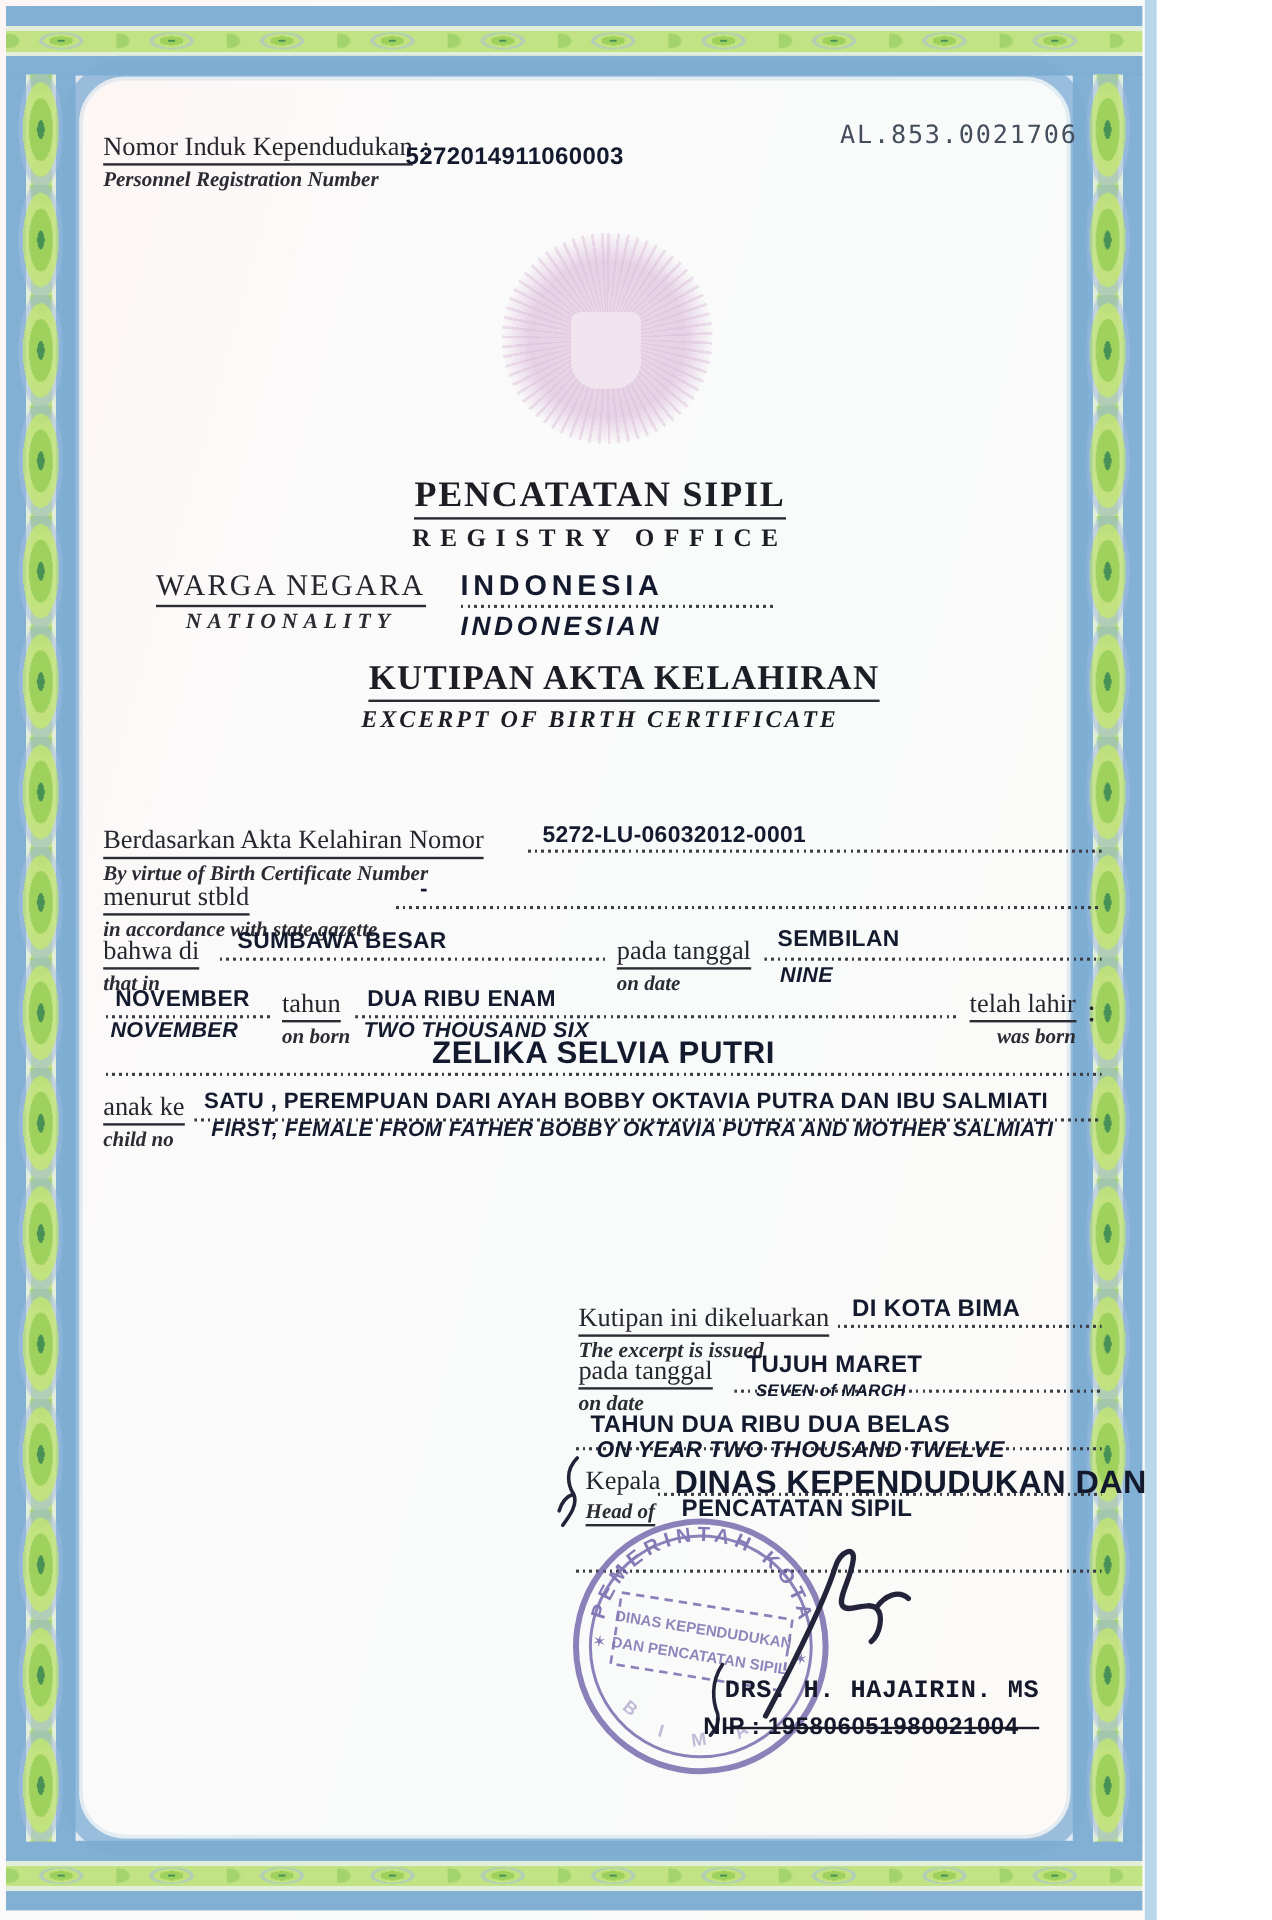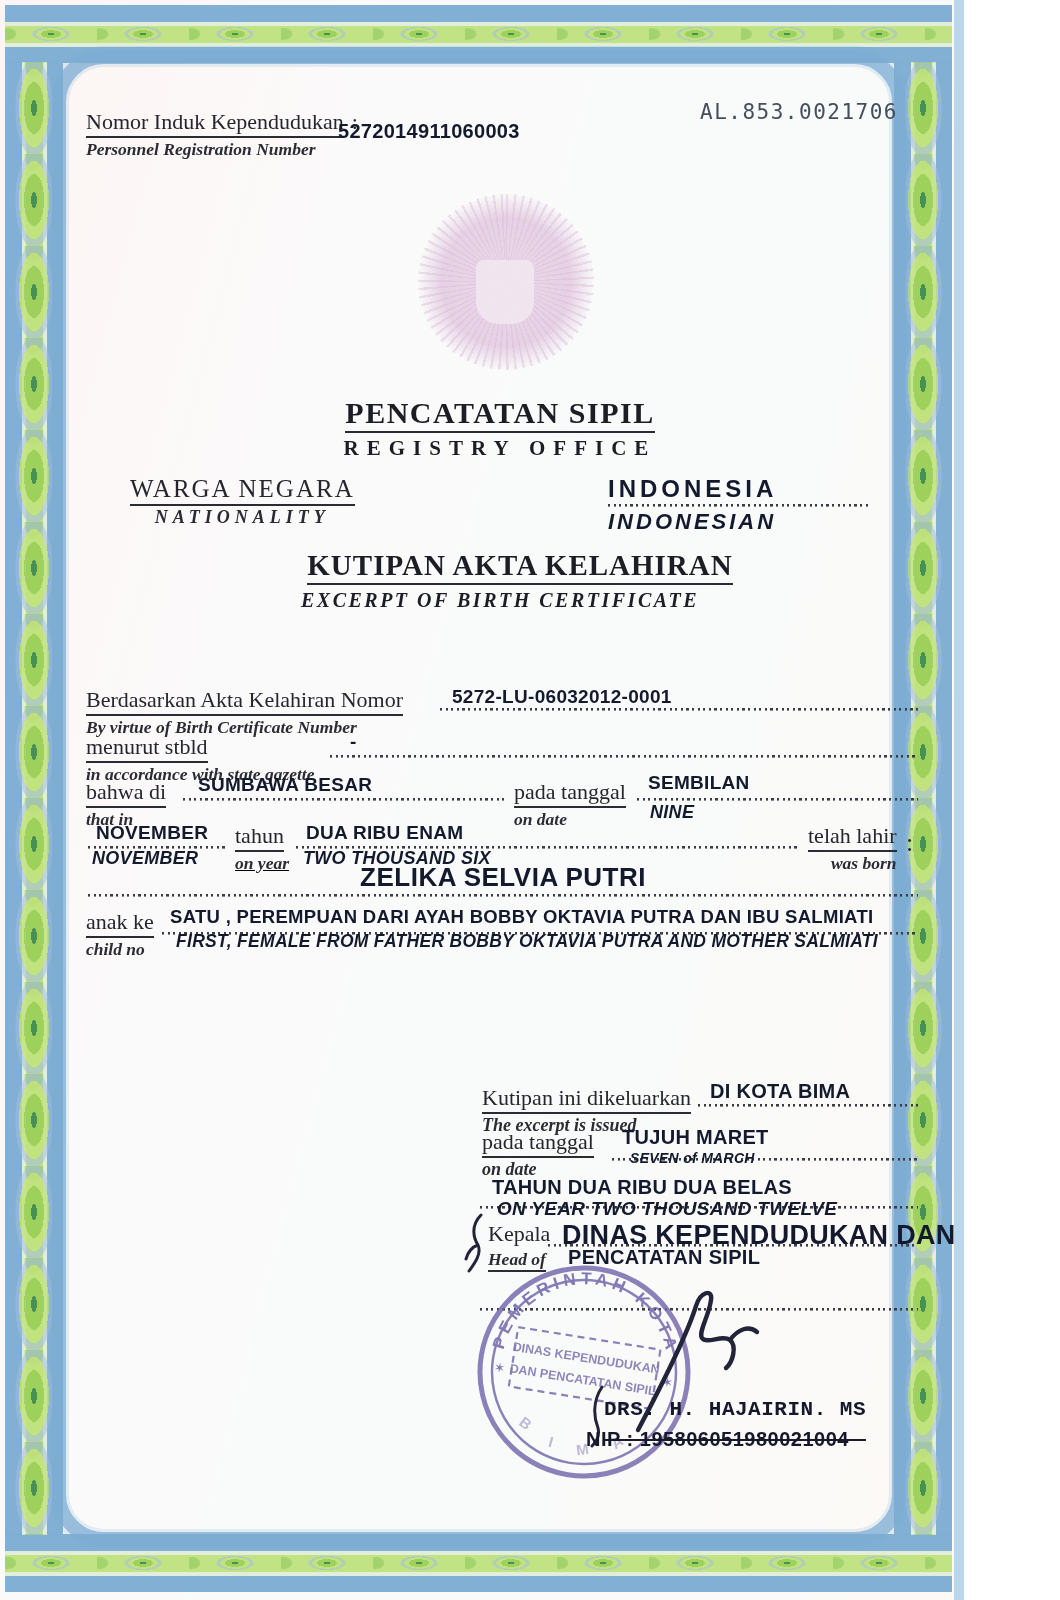--- a/index.html
+++ b/index.html
@@ -49,21 +49,21 @@
       color:#141a2e;letter-spacing:.3px;white-space:nowrap;}
   .typed-i{font-style:italic;}
   .mono{font-family:"DejaVu Sans Mono",monospace;font-size:21px;letter-spacing:1.5px;color:#454e5c;}
   .dot{height:3px;background-image:repeating-linear-gradient(90deg,#3c3c44 0 2.2px,transparent 2.2px 5.6px);
       background-repeat:repeat-x;background-position:0 bottom;background-size:100% 2.6px;}
 
   
   .title-block{position:absolute;left:130px;top:396px;width:740px;text-align:center;color:#1d1d26;}
   .t-main{font-size:30px;font-weight:bold;letter-spacing:1.5px;}
   .t-sub{font-size:21px;font-weight:bold;letter-spacing:8px;margin-top:3px;}
-  .nat-row{display:flex;justify-content:space-between;align-items:flex-start;gap:18px;margin-top:14px;}
+  .nat-row{display:flex;justify-content:flex-start;align-items:flex-start;gap:29px;margin-top:14px;}
   .t-doc{font-size:29px;font-weight:bold;letter-spacing:1px;margin-top:14px;}
   .t-doc-sub{font-size:20px;font-weight:bold;font-style:italic;letter-spacing:2.5px;margin-top:4px;}
 
   .sig-name{font-family:Liberation Mono, monospace;font-weight:bold;font-size:21px;color:#15182b;
       border-bottom:2.5px solid #1b1b28;padding-bottom:18px;letter-spacing:.5px;white-space:nowrap;}
   .sig-nip{font-family:"Liberation Sans",sans-serif;font-weight:bold;font-size:20px;color:#15182b;
       letter-spacing:.5px;white-space:nowrap;}
   .stamp-svg{position:absolute;left:474px;top:1262px;width:220px;height:220px;opacity:.82;
       transform:rotate(9deg);}
 </style>
@@ -131,23 +131,23 @@
     <span class="ser u">pada tanggal</span>
     <span class="en">on date</span>
   </div>
   <div class="abs typed" style="left:648px;top:772px;">SEMBILAN</div>
   <div class="abs dot" style="left:637px;top:798px;width:281px;"></div>
   <div class="abs typed typed-i" style="left:650px;top:802px;font-size:18px;">NINE</div>
 
   <div class="abs typed" style="left:96px;top:822px;">NOVEMBER</div>
   <div class="abs dot" style="left:88px;top:846px;width:140px;"></div>
   <div class="abs typed typed-i" style="left:92px;top:848px;font-size:18px;">NOVEMBER</div>
-  <div class="abs" style="left:235px;top:824px;text-decoration:underline;">
+  <div class="abs" style="left:235px;top:824px;">
     <span class="ser u">tahun</span>
-    <span class="en">on year</span>
+    <span class="en">on born</span>
   </div>
   <div class="abs typed" style="left:306px;top:822px;">DUA RIBU ENAM</div>
   <div class="abs dot" style="left:296px;top:846px;width:504px;"></div>
   <div class="abs typed typed-i" style="left:303px;top:848px;font-size:18px;">TWO THOUSAND SIX</div>
   <div class="abs" style="left:808px;top:824px;text-align:right;">
     <span class="ser u">telah lahir</span>
     <span class="en">was born</span>
   </div>
   <div class="abs ser" style="left:906px;top:828px;font-size:26px;">:</div>
 

